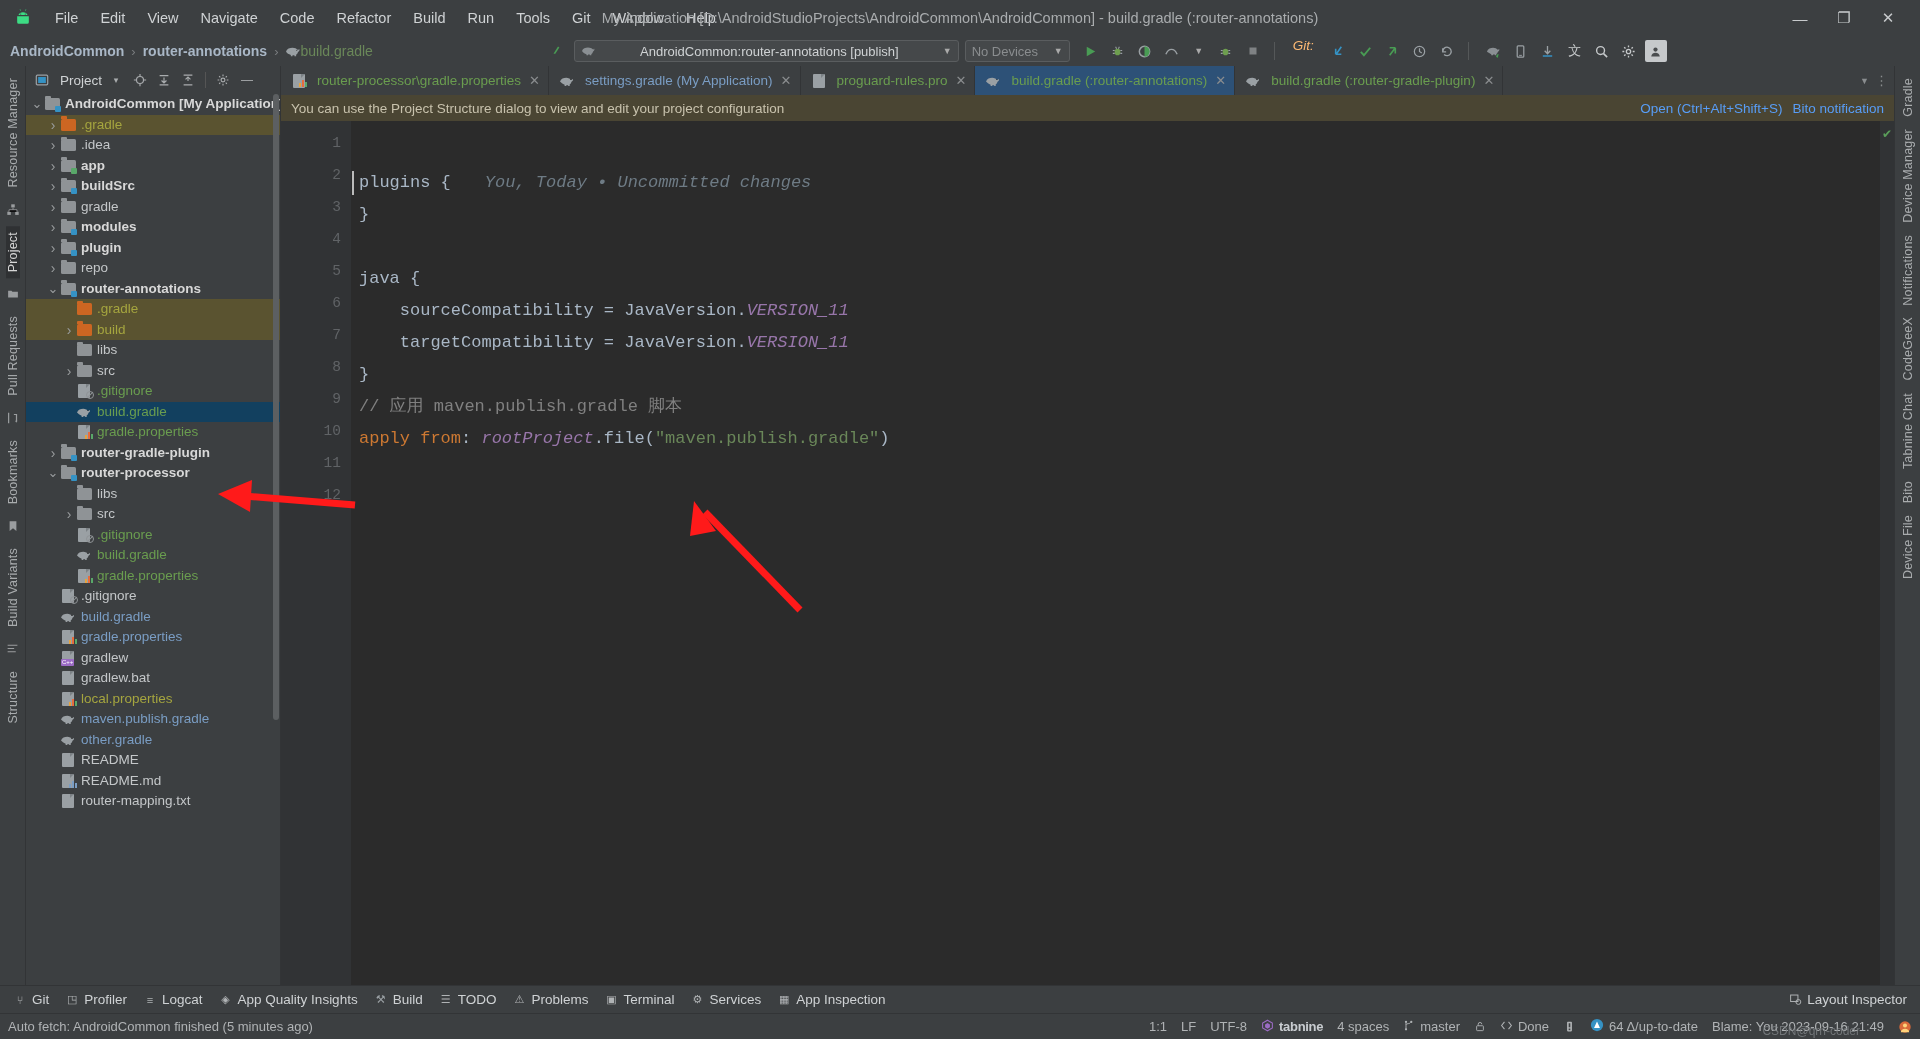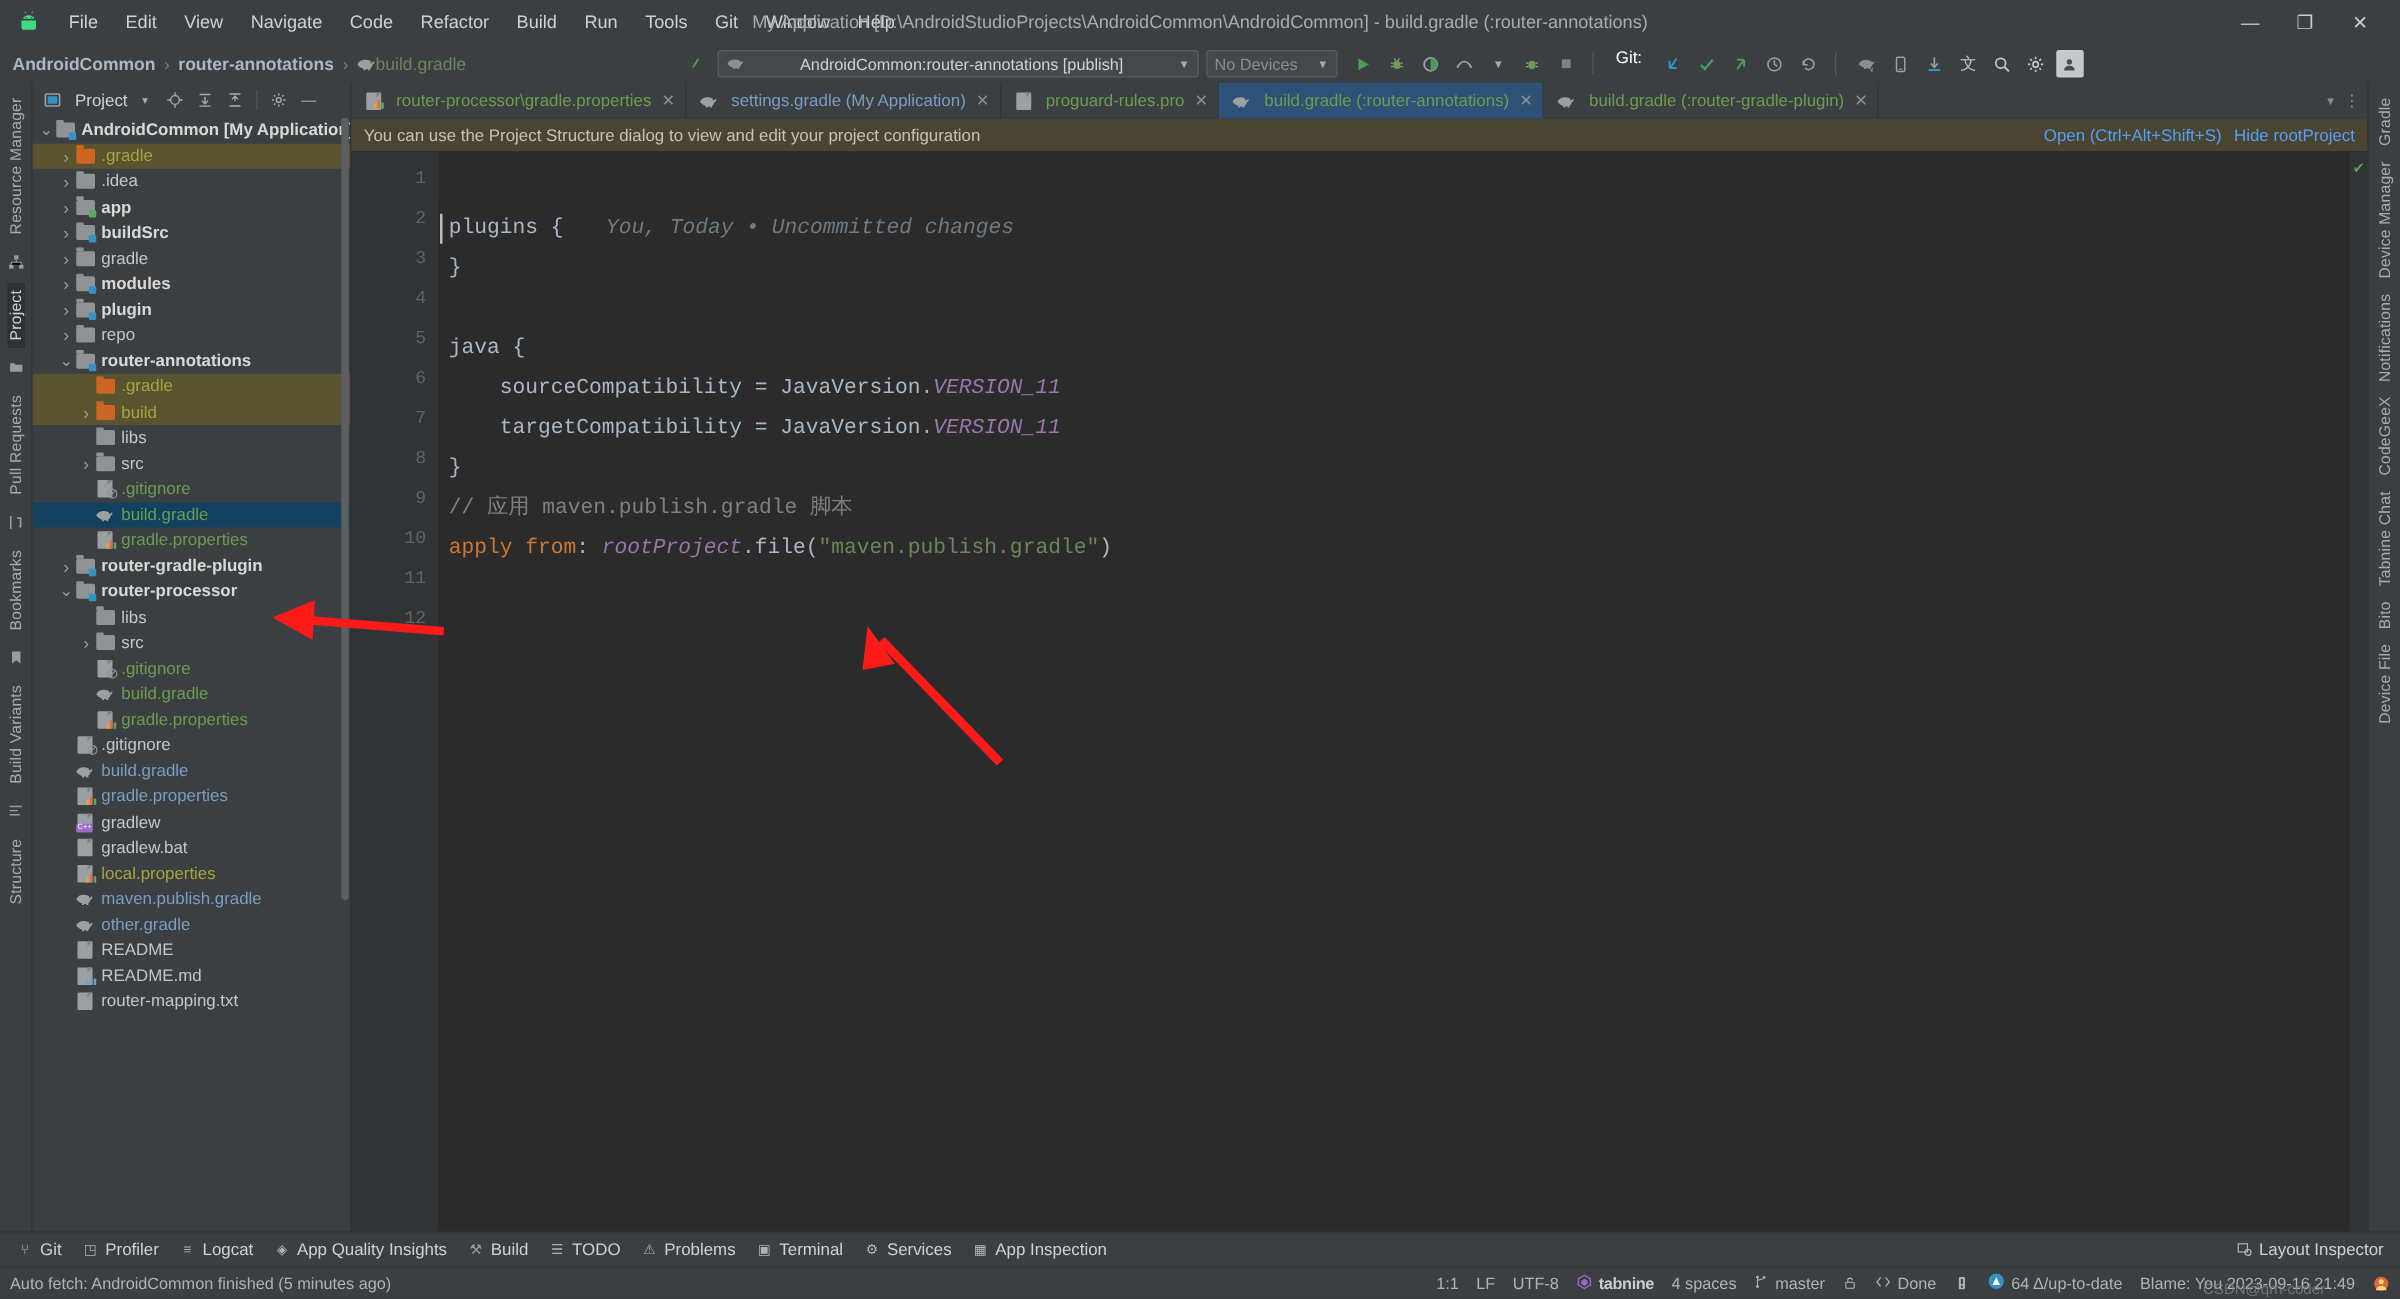--- a/index.html
+++ b/index.html
@@ -48,21 +48,21 @@
   .combo{
     height:22px; background:#45484a; border:1px solid #5a5d5f; border-radius:3px;
     display:flex; align-items:center; padding:0 6px; gap:6px; font-size:13px; color:#cfd2d4;
     white-space:nowrap;
   }
   .combo.runcfg{ min-width:320px;gap:44px; }
   .combo.devices{ min-width:105px; color:#8a8d8f;}
   .caret{ margin-left:auto; font-size:9px; color:#aaa; }
   .tb-icons{ display:flex; align-items:center; gap:5px; margin-left:4px; }
   .ticon{ width:22px;height:22px; display:flex;align-items:center;justify-content:center; font-size:13px;}
-  .git-label{ font-size:13.5px; color:#ffffff; margin:0 4px 12px 8px;}
+  .git-label{ font-size:13.5px; color:#fdba74; margin:0 4px 12px 8px;font-style:italic;}
   .tb-sep{ width:1px;height:18px;background:#555859;margin:0 4px;}
 
   
   .main{ flex:1 1 auto; display:flex; min-height:0; }
 
   
   .rail{
     width:26px; background:#3c3f41; border-right:1px solid #323436;
     display:flex; flex-direction:column; align-items:center; flex:0 0 26px;
     padding-top:6px; position:relative;
@@ -816,21 +816,21 @@
           <div class="tabs-right">
           <span class="tabx" style="font-size:9px;">▼</span>
           <span class="tabx">⋮</span>
         </div>
       </div>
 
       <div class="notif">
         <span>You can use the Project Structure dialog to view and edit your project configuration</span>
         <span class="spacer"></span>
         <span class="link">Open (Ctrl+Alt+Shift+S)</span>
-        <span class="link">Hide rootProject</span>
+        <span class="link">Bito notification</span>
       </div>
 
       <div class="code-wrap">
         <div class="gutter" id="gutter">
             <div class="gline">1</div>
             <div class="gline">2</div>
             <div class="gline">3</div>
             <div class="gline">4</div>
             <div class="gline">5</div>
             <div class="gline">6</div>

